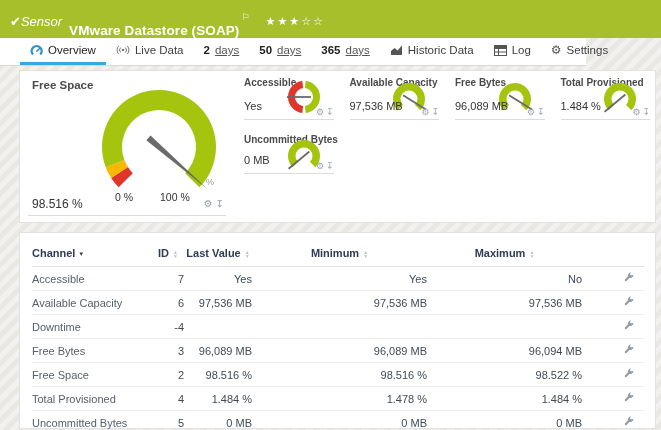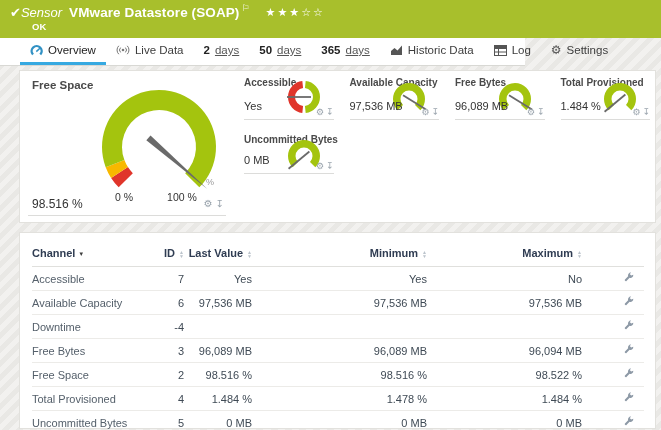--- a/index.html
+++ b/index.html
@@ -7,61 +7,61 @@
     position:relative;width:661px;height:430px;overflow:hidden;
     background:repeating-linear-gradient(135deg,#f2f1ef 0 5px,#e9e8e5 5px 10px);
     font-family:"Liberation Sans","DejaVu Sans",sans-serif;
     -webkit-font-smoothing:antialiased;
   }
   
   .topbar{position:absolute;left:0;top:0;width:661px;height:38px;background:#a8bf2c;color:#fff;}
   .topbar .row1{display:flex;align-items:center;padding:5px 0 0 10px;}
   .check{font-size:13px;font-weight:bold;}
   .slabel{font-style:italic;font-size:13px;margin-left:0;}
-  .stitle{font-weight:bold;font-size:13.5px;margin-left:7px;letter-spacing:.1px;}
+  .stitle{font-weight:bold;font-size:13.5px;margin-left:7px;letter-spacing:.1px;margin-top:18px;}
   .flag{font-size:9px;position:relative;top:-5px;margin-left:2px;}
   .stars{margin-left:16px;font-size:11px;letter-spacing:2px;}
   .ok{font-size:9.5px;font-weight:bold;margin:1px 4px 0 32px;}
   
-  .tabbar{position:absolute;top:38px;left:0;width:525px;height:28px;background:#fff;
+  .tabbar{position:absolute;top:38px;left:0;width:586px;height:28px;background:#fff;
     border-bottom:1px solid #d8d8d4;display:flex;align-items:stretch;box-sizing:border-box;
     padding:0 4px 0 20px;justify-content:space-between;}
   .tab{display:flex;align-items:center;gap:5px;padding:0 10px;font-size:11.5px;color:#3d3d3d;
     cursor:pointer;border-bottom:3px solid transparent;box-sizing:border-box;white-space:nowrap;}
   .tab.active{border-bottom-color:#36a9e1;color:#1d1d1d;}
   .tnum{font-weight:bold;color:#222;}
   .tsuffix{color:#555;text-decoration:underline;}
   .ticon{display:flex;align-items:center;}
   .gear-glyph{font-size:12px;color:#555;line-height:1;}
   
   .card{position:absolute;background:#fff;border:1px solid #e2e1dd;box-sizing:border-box;}
   #card-gauges{left:19px;top:70px;width:637px;height:153px;}
   #card-table{left:19px;top:232px;width:637px;height:197px;padding:9px 12px 0 12px;}
   
   .main-zone{position:absolute;left:0;top:0;width:212px;height:100%;}
   .main-title{position:absolute;left:12px;top:8px;font-size:11.5px;font-weight:bold;color:#4a4a4a;}
   #main-gauge{position:absolute;left:64px;top:14px;width:150px;height:114px;overflow:visible;}
   .gauge-min{position:absolute;left:84px;top:120px;width:40px;text-align:center;font-size:10.5px;color:#333;}
-  .gauge-max{position:absolute;left:140px;top:120px;width:44px;text-align:center;font-size:10.5px;color:#333;}
+  .gauge-max{position:absolute;left:140px;top:120px;width:44px;font-size:10.5px;color:#333;}
   .unit-label{position:absolute;left:186px;top:106px;font-size:9px;color:#999;}
   .main-value{position:absolute;left:12px;top:126px;font-size:12px;color:#333;}
   .main-icons{position:absolute;right:8px;top:128px;color:#9aa4ad;font-size:10px;display:flex;gap:3px;line-height:1;}
   .main-underline{position:absolute;left:8px;top:144px;width:198px;border-top:1px solid #dcdcda;}
   
   .mini-grid{position:absolute;left:210px;top:0;right:5px;height:100%;display:grid;
     grid-template-columns:repeat(4,1fr);grid-template-rows:49px 46px;row-gap:8px;column-gap:2px;}
   .mini-cell{position:relative;margin-left:14px;border-bottom:1px solid #dcdcda;}
   .mini-title{position:absolute;left:0;top:6px;font-size:10px;font-weight:bold;color:#4a4a4a;white-space:nowrap;}
   .mini-gauge{position:absolute;right:8px;top:6px;width:44px;height:40px;overflow:visible;}
   .mini-value{position:absolute;left:0;bottom:7px;font-size:11px;color:#333;white-space:nowrap;}
   .mini-icons{position:absolute;right:0;bottom:2px;color:#9aa4ad;font-size:9px;display:flex;gap:2px;line-height:1;}
   .micon{cursor:pointer;}
   
   table{width:100%;border-collapse:collapse;table-layout:fixed;}
-  th{font-size:11px;color:#2f3c52;font-weight:bold;text-align:right;padding:5px 0 7px 0;
+  th{font-size:11px;color:#2f3c52;font-weight:bold;text-align:center;padding:5px 0 7px 0;
      border-bottom:1px solid #e0e0dd;white-space:nowrap;}
   th.channel{text-align:left;}
   td{font-size:11px;color:#3f4a55;text-align:right;padding:5px 0;border-bottom:1px solid #ecebe8;
      height:12px;white-space:nowrap;overflow:hidden;}
   td.channel{text-align:left;color:#55606b;}
   th.action,td.action{text-align:right;padding-right:10px;}
   .sort{display:inline-flex;flex-direction:column;margin-left:4px;color:#bcc4cc;font-size:5px;
         line-height:4px;vertical-align:middle;cursor:pointer;}
   .caret{color:#3c3c3c;font-size:7px;margin-left:4px;vertical-align:middle;}
   .wrench{cursor:pointer;}

